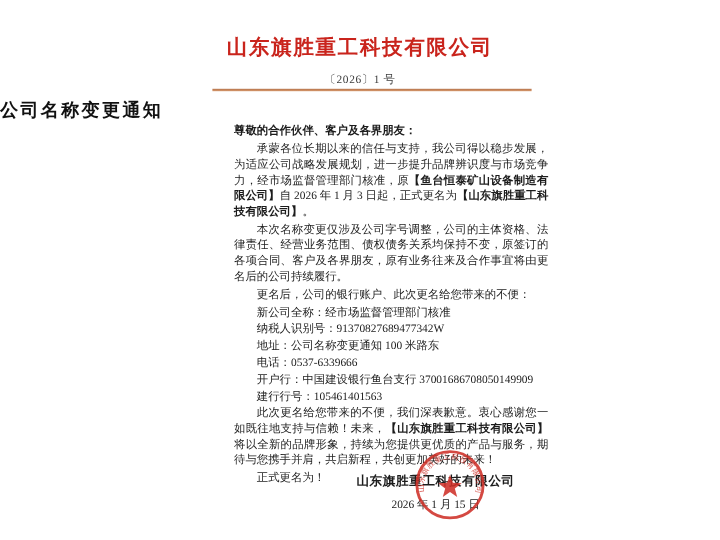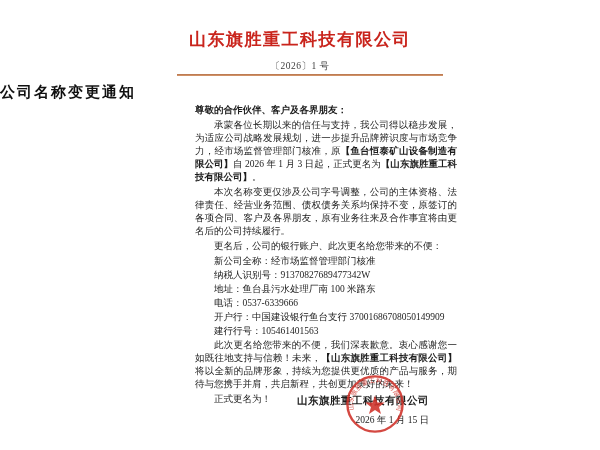--- a/index.html
+++ b/index.html
@@ -44,21 +44,21 @@
   .docbody p{margin:0 0 2px 0;}
   .indent{text-indent:2em;}
   .bold{font-weight:bold;}
   .salutation{font-weight:bold;}
   .info-line{text-indent:2em;margin:0 0 1px 0 !important;white-space:nowrap;}
   .signature{
     position:absolute;top:394px;right:171px;
     text-align:right;z-index:1;
   }
   .sig-name{font-size:10.5px;font-weight:bold;letter-spacing:0.5px;margin:0 0 6px 0;}
-  .sig-date{font-size:9.5px;margin:0;}
+  .sig-date{font-size:9.5px;margin:0;text-align:center;}
   .stamp{
     position:absolute;left:345px;top:374px;width:60px;height:60px;
     color:var(--stamp-red);opacity:0.88;z-index:2;pointer-events:none;
   }
 </style>
 </head>
 <body>
 
 <div class="page">
 
@@ -74,21 +74,21 @@
     <p class="salutation">尊敬的合作伙伴、客户及各界朋友：</p>
 
     <p class="indent"><span>承蒙各位长期以来的信任与支持，我公司得以稳步发展，为适应公司战略发展规划，进一步提升品牌辨识度与市场竞争力，经市场监督管理部门核准，原</span><span class="bold">【鱼台恒泰矿山设备制造有限公司】</span><span>自 2026 年 1 月 3 日起，正式更名为</span><span class="bold">【山东旗胜重工科技有限公司】</span><span>。</span></p>
 
     <p class="indent">本次名称变更仅涉及公司字号调整，公司的主体资格、法律责任、经营业务范围、债权债务关系均保持不变，原签订的各项合同、客户及各界朋友，原有业务往来及合作事宜将由更名后的公司持续履行。</p>
 
     <p class="indent">更名后，公司的银行账户、此次更名给您带来的不便：</p>
 
     <p class="info-line">新公司全称：经市场监督管理部门核准</p>
     <p class="info-line">纳税人识别号：91370827689477342W</p>
-    <p class="info-line">地址：鱼台县污水处理厂南 100 米路东</p>
+    <p class="info-line">地址：公司名称变更通知 100 米路东</p>
     <p class="info-line">电话：0537-6339666</p>
     <p class="info-line">开户行：中国建设银行鱼台支行 37001686708050149909</p>
     <p class="info-line">建行行号：105461401563</p>
 
     <p class="indent"><span>此次更名给您带来的不便，我们深表歉意。衷心感谢您一如既往地支持与信赖！未来，</span><span class="bold">【山东旗胜重工科技有限公司】</span><span>将以全新的品牌形象，持续为您提供更优质的产品与服务，期待与您携手并肩，共启新程，共创更加美好的未来！</span></p>
 
     <p class="indent">正式更名为！</p>
   </div>
 
   <div class="signature">

